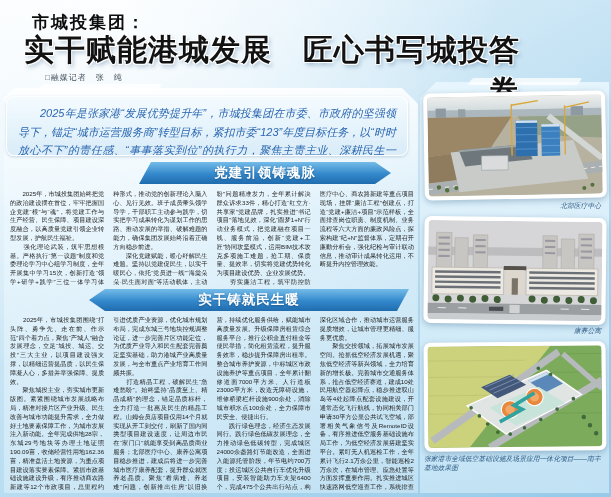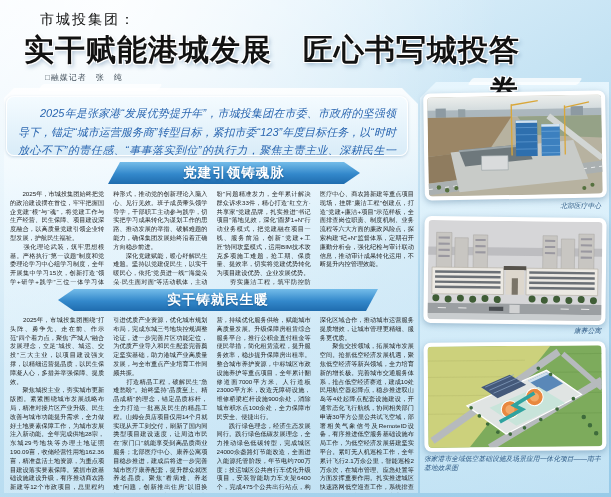--- a/index.html
+++ b/index.html
@@ -4,21 +4,21 @@
 <style>
   html,body{margin:0;padding:0;}
   body{
     width:611px;height:497px;position:relative;overflow:hidden;
     font-family:"Liberation Sans","DejaVu Sans",sans-serif;
     background:linear-gradient(150deg,#f6fbff 0%,#e0f1fb 20%,#c3e2f3 48%,#a8d4ed 75%,#97cae8 100%);
   }
   .bg-glow{position:absolute;inset:0;background:radial-gradient(ellipse at 18% 0%,rgba(255,255,255,.85),rgba(255,255,255,0) 55%);pointer-events:none;}
   .abs{position:absolute;}
 
-  .kicker{left:40px;top:11px;font-size:14px;font-weight:normal;color:#0d0d0d;letter-spacing:2px;}
+  .kicker{left:32px;top:11px;font-size:17px;font-weight:bold;color:#0d0d0d;letter-spacing:2px;}
   .title{left:0;top:30px;width:520px;text-align:right;font-size:30px;font-weight:bold;color:#121212;letter-spacing:1px;
     text-shadow:-1px -1px 0 #fff,1px -1px 0 #fff,-1px 1px 0 #fff,1px 1px 0 #fff,2px 3px 4px rgba(30,80,130,.35);}
   .byline{left:0;top:72px;width:520px;text-align:left;font-size:8px;color:#44515c;letter-spacing:1px;padding-left:45px;}
 
   .main-panel{left:4px;top:88px;width:414px;height:405px;
     background:linear-gradient(180deg,rgba(255,255,255,.88),rgba(238,249,255,.55) 30%,rgba(232,246,253,.45));
     clip-path:polygon(0 10px,10px 0,calc(100% - 16px) 0,100% 16px,100% 100%,0 100%);
     box-shadow:0 1px 4px rgba(70,120,160,.25);}
   .rail-panel{left:420px;top:82px;width:189px;height:411px;
     background:linear-gradient(180deg,rgba(233,247,254,.9),rgba(214,238,250,.65));
@@ -27,21 +27,21 @@
   .deco-strip{height:7px;background:rgba(255,255,255,.75);transform:skewX(-35deg);border-radius:2px;}
 
   .intro{left:6px;top:96px;width:402px;height:60px;box-sizing:border-box;padding:7px 11px 6px;
     font-size:11px;line-height:1.7;color:#2a66b0;font-style:italic;text-indent:2em;text-align:justify;
     background:linear-gradient(180deg,#f4fbff,#d9ecf8);border:1px solid rgba(255,255,255,.95);
     border-radius:8px;box-shadow:0 1px 3px rgba(70,120,160,.28);overflow:hidden;}
 
   .banner{height:22px;display:flex;align-items:center;justify-content:center;gap:24px;
     font-weight:bold;font-size:13.5px;color:#fff;letter-spacing:1px;
     background:linear-gradient(180deg,#74bce9,#3388cb 55%,#1f6cae);
-    text-shadow:0 1px 2px rgba(10,50,90,.45);}
+    text-shadow:0 1px 2px rgba(10,50,90,.45);margin-left:31px;}
   .banner-r{clip-path:polygon(12px 0,calc(100% - 16px) 0,100% 50%,calc(100% - 16px) 100%,0 100%);}
   .banner-l{clip-path:polygon(16px 0,100% 0,calc(100% - 12px) 100%,16px 100%,0 50%);}
 
   .cols{display:flex;gap:9px;}
   .col{flex:1;font-size:6.2px;line-height:1.42;text-align:justify;color:#1d1d1d;white-space:pre-line;overflow:hidden;}
 
   .rail{left:424px;top:92px;width:182px;display:flex;flex-direction:column;gap:6px;}
   .photo-block{display:block;}
   .photo-card{background:#fff;border-radius:7px;padding:4px;box-shadow:0 2px 6px rgba(40,85,125,.35);}
   .photo-card svg{display:block;width:100%;height:auto;border-radius:4px;}

